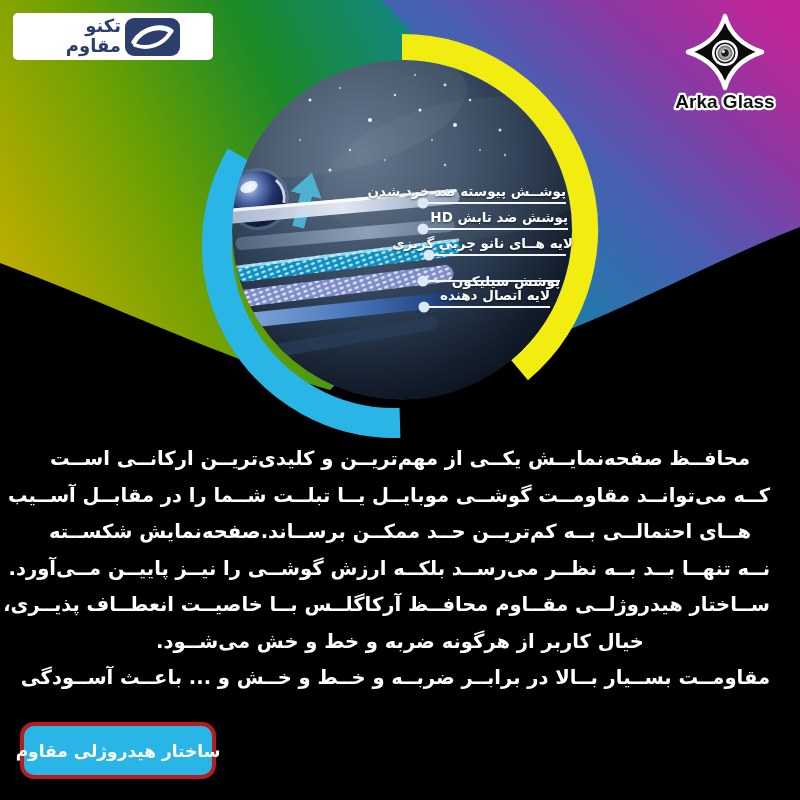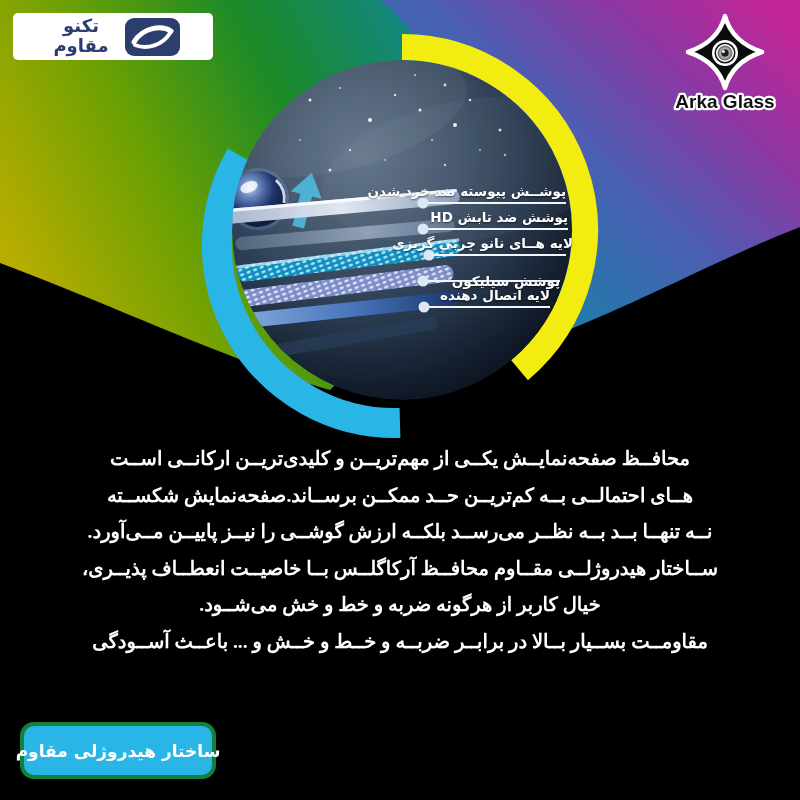--- a/index.html
+++ b/index.html
@@ -4,43 +4,43 @@
 <style>
   html,body{margin:0;padding:0;background:#000;}
   .poster{position:relative;width:800px;height:800px;background:#000;overflow:hidden;
           font-family:"DejaVu Sans",sans-serif;}
   .art{position:absolute;left:0;top:0;}
 
   
   .techno-pill{position:absolute;left:13px;top:13px;width:200px;height:47px;background:#fff;
                border-radius:5px;}
   .techno-icon{position:absolute;left:112px;top:5px;}
-  .techno-text{position:absolute;left:28px;top:3px;width:80px;text-align:center;direction:rtl;
+  .techno-text{position:absolute;left:28px;top:3px;width:80px;text-align:right;direction:rtl;
                color:#2b3e6e;font-weight:bold;font-size:18px;line-height:20px;}
 
   
   .arka-logo{position:absolute;left:655px;top:12px;}
 
   
   .layer-label{position:absolute;direction:rtl;white-space:nowrap;color:#fff;font-weight:bold;
                font-size:13.5px;text-shadow:0 1px 2px rgba(0,0,0,.55);}
   .ll-0{top:183px;right:234px;}
   .ll-1{top:209px;right:232px;}
   .ll-2{top:235px;right:227px;}
   .ll-3{top:261px;right:240px;margin-top:12px;}
   .ll-4{top:287px;right:250px;}
 
   
   .para{position:absolute;left:30px;top:441px;width:740px;direction:rtl;color:#ffffff;
         font-weight:bold;font-size:19.5px;line-height:36.5px;text-align:center;}
-  .para .pline{white-space:nowrap;font-family:Liberation Serif, serif;}
+  .para .pline{white-space:nowrap;}
 
   
   .cta{position:absolute;left:20px;top:722px;width:196px;height:57px;background:#29b5e6;
-       border:4px solid #15803d;border-radius:14px;box-sizing:border-box;display:flex;
+       border:4px solid #b91c1c;border-radius:14px;box-sizing:border-box;display:flex;
        align-items:center;justify-content:center;color:#fff;font-weight:bold;font-size:17px;
        direction:rtl;cursor:pointer;white-space:nowrap;}
 </style>
 </head>
 <body>
 
 <div class="poster">
 
   <svg class="art" width="800" height="480" viewBox="0 0 800 480">
     <defs>
@@ -216,20 +216,21 @@
   </svg>
 
   <div class="layer-label ll-0">پوشــش پیوسته ضد خرد شدن</div>
   <div class="layer-label ll-1">پوشش ضد تابش HD</div>
   <div class="layer-label ll-2">لایه هــای نانو چربی گریزی</div>
   <div class="layer-label ll-3">پوشش سیلیکون</div>
   <div class="layer-label ll-4">لایه اتصال دهنده</div>
 
   <div class="para">
     <div class="pline">محافــظ صفحه‌نمایــش یکــی از مهم‌تریــن و کلیدی‌تریــن ارکانــی اســت</div>
+    <div class="pline">کــه می‌توانــد مقاومــت گوشــی موبایــل یــا تبلــت شــما را در مقابــل آســیب</div>
     <div class="pline">هــای احتمالــی بــه کم‌تریــن حــد ممکــن برســاند.صفحه‌نمایش شکســته</div>
     <div class="pline">نــه تنهــا بــد بــه نظــر می‌رســد بلکــه ارزش گوشــی را نیــز پاییــن مــی‌آورد.</div>
     <div class="pline">ســاختار هیدروژلــی مقــاوم محافــظ آرکاگلــس بــا خاصیــت انعطــاف پذیــری،</div>
     <div class="pline">خیال کاربر از هرگونه ضربه و خط و خش می‌شــود.</div>
     <div class="pline">مقاومــت بســیار بــالا در برابــر ضربــه و خــط و خــش و ... باعــث آســودگی</div>
   </div>
 
   <div class="cta">ساختار هیدروژلی مقاوم</div>
 
 </div>

